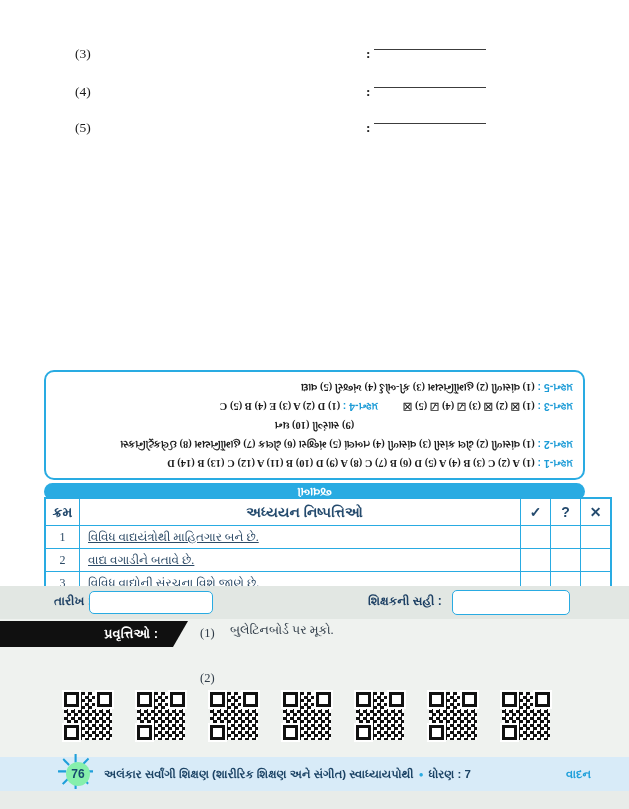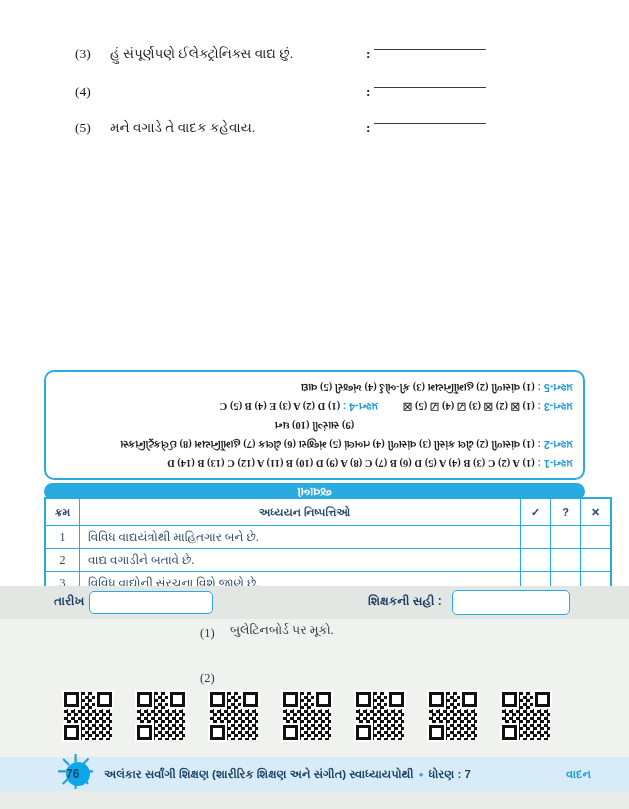--- a/index.html
+++ b/index.html
@@ -19,28 +19,28 @@
   .ans-box{border:2px solid #29ABE2;border-radius:10px;background:#fff;padding:5px 10px 6px 10px;}
   .ans-line{font-family:"Liberation Serif",serif;font-size:10.5px;font-weight:bold;
         color:#1c1c1c;line-height:19px;white-space:nowrap;}
   .ans-line .lbl{color:#1E9CD7;font-family:"Liberation Sans",sans-serif;}
   .ans-line.centered{text-align:center;}
   .seg2{margin-left:22px;}
   
   .outcomes{position:absolute;left:44px;top:497px;width:541px;border-collapse:collapse;table-layout:fixed;}
   .outcomes td,.outcomes th{border:1.5px solid #29ABE2;}
   .outcomes{border:2px solid #29ABE2;}
-  .outcomes th{height:24px;font-size:11px;color:#254B6E;background:#fff;}
+  .outcomes th{height:24px;font-size:14px;color:#254B6E;background:#fff;}
   .outcomes td{height:20px;font-size:12px;color:#2C4A66;}
   .col-sr{width:31px;text-align:center;}
   .col-txt{width:429px;text-align:left;padding-left:8px;}
   .col-m{width:27px;text-align:center;}
   .th-left{text-align:center;padding-left:10px;}
   .sr-cell{font-family:"Liberation Serif",serif;color:#222;}
-  .txt-cell{font-family:"Liberation Serif",serif;}
+  .txt-cell{font-family:"Liberation Serif",serif;text-decoration:underline;}
   .mark-sym{font-size:14px;font-weight:bold;}
   
   .date-strip{position:absolute;left:0;top:586px;width:100%;height:33px;background:#E2E7E3;}
   .ds-label{position:absolute;top:8px;font-size:12px;font-weight:bold;color:#1C3F63;}
   .fill-box{position:absolute;background:#fff;border:1.6px solid #29ABE2;border-radius:5px;outline:none;
         font-size:12px;padding:0 6px;box-sizing:border-box;}
   
   .lower-bg{position:absolute;left:0;top:619px;width:100%;height:138px;background:#EFF2EF;}
   .act-banner{position:absolute;left:0;top:621px;width:188px;height:26px;background:#101010;
         clip-path:polygon(0 0,100% 0,calc(100% - 15px) 100%,0 100%);
@@ -51,48 +51,46 @@
   .qr-row{position:absolute;left:64px;top:692px;display:flex;gap:25px;}
   .qr{position:relative;width:48px;height:48px;
       background:conic-gradient(#111 25%,#fff 0 50%,#111 0 75%,#fff 0) 0 0/7px 7px;}
   .qr i{position:absolute;width:9px;height:9px;background:#fff;border:3px solid #111;
         box-shadow:0 0 0 2px #fff;}
   .qr i.tl{top:0;left:0;} .qr i.tr{top:0;right:0;} .qr i.bl{bottom:0;left:0;}
   
   .footer-bar{position:absolute;left:0;top:757px;width:100%;height:34px;background:#D8EBF8;}
   .badge{position:absolute;left:56px;top:-5px;width:44px;height:44px;}
   .badge .sun{position:absolute;left:-2px;top:-3px;font-size:48px;line-height:48px;color:#1F9FDA;}
-  .badge .circle{position:absolute;left:10px;top:10px;width:24px;height:24px;background:#0ea5e9;
-        border-radius:50%;font-size:12px;font-weight:bold;line-height:24px;color:#15496E;}
+  .badge .circle{position:absolute;left:10px;top:10px;width:24px;height:24px;background:#86efac;
+        border-radius:50%;text-align:center;font-size:12px;font-weight:bold;line-height:24px;color:#15496E;}
   .footer-text{position:absolute;left:104px;top:0;height:34px;line-height:34px;
         font-size:11.5px;font-weight:bold;color:#1C4466;white-space:nowrap;}
   .footer-dot{color:#29ABE2;font-size:8px;margin:0 5px;vertical-align:1px;}
   .footer-chapter{position:absolute;right:38px;top:0;height:34px;line-height:34px;
         font-size:11.5px;font-weight:bold;color:#1F9FDA;}
   .bottom-strip{position:absolute;left:0;top:791px;width:100%;height:18px;background:#E8ECE9;}
 </style>
 </head>
 <body>
 
 <div class="page">
 
   <div class="q-row" style="top:46px">
     <span class="q-num">(3)</span>
-    <span class="q-text">હું સંપૂર્ણપણે ઈલેક્ટ્રોનિક્સ વાદ્ય છું.</span>
     <span class="q-colon">:</span>
     <span class="q-line"></span>
   </div>
   <div class="q-row" style="top:84px">
     <span class="q-num">(4)</span>
     <span class="q-colon">:</span>
     <span class="q-line"></span>
   </div>
   <div class="q-row" style="top:120px">
     <span class="q-num">(5)</span>
-    <span class="q-text">મને વગાડે તે વાદક કહેવાય.</span>
     <span class="q-colon">:</span>
     <span class="q-line"></span>
   </div>
 
   <div class="answers">
     <div class="ans-titlebar">જવાબો</div>
     <div class="ans-box">
       <div class="ans-line">
         <span class="lbl">પ્રશ્ન-1 :</span>
         <span>(1) A (2) C (3) B (4) A (5) D (6) B (7) C (8) A (9) D (10) B (11) A (12) C (13) B (14) D</span>
@@ -151,20 +149,21 @@
     </table>
 
   <div class="date-strip">
     <span class="ds-label" style="left:54px">તારીખ :</span>
     <input class="fill-box" style="left: 89px; top: 5px; width: 124px; height: 23px;" value="">
     <span class="ds-label" style="left:368px">શિક્ષકની સહી :</span>
     <input class="fill-box" style="left: 452px; top: 4px; width: 118px; height: 25px;" value="">
   </div>
 
   <div class="lower-bg"></div>
+  <div class="act-banner">પ્રવૃત્તિઓ :</div>
   <span class="act-text" style="left:200px;top:626px">(1)</span>
   <span class="act-text" style="left:230px;top:623px">બુલેટિનબોર્ડ પર મૂકો.</span>
   <span class="act-text" style="left:200px;top:671px">(2)</span>
 
   <div class="qr-row">
     <div class="qr">
         <i class="tl"></i>
         <i class="tr"></i>
         <i class="bl"></i>
       </div>

